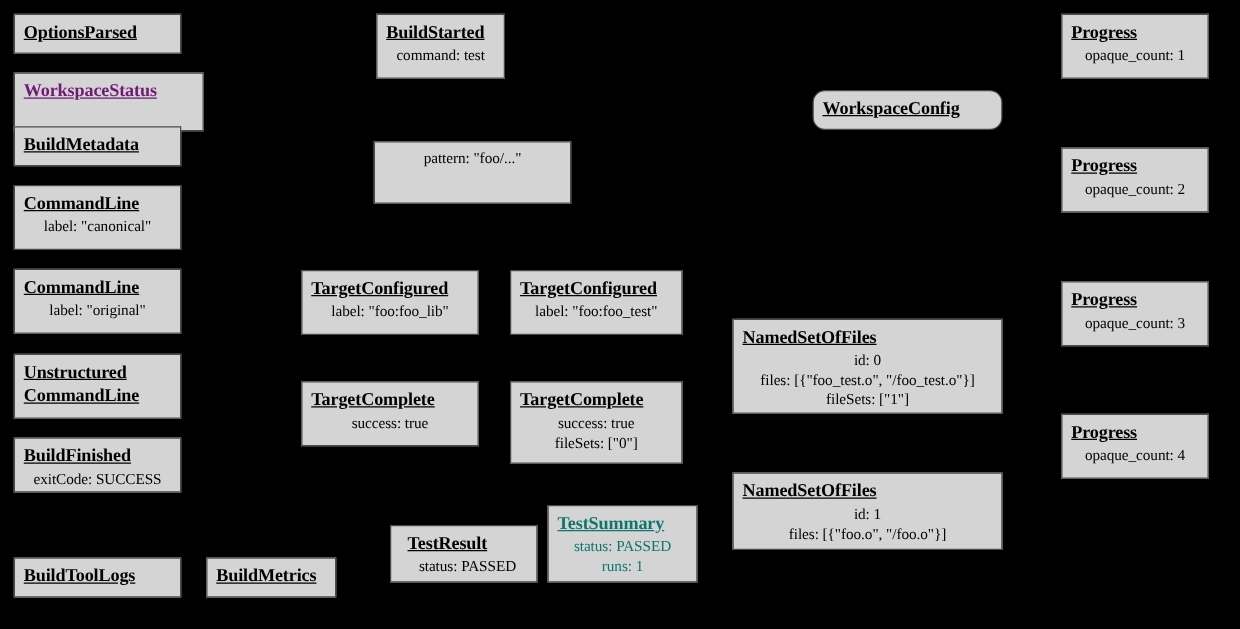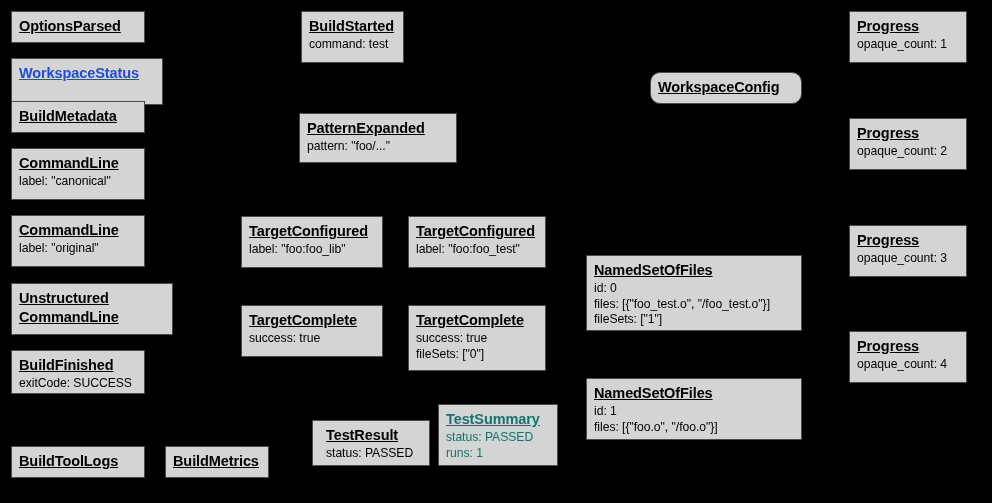--- a/index.html
+++ b/index.html
@@ -7,21 +7,21 @@
     margin: 0;
     padding: 0;
     background: #000000;
   }
   #canvas {
     position: relative;
     width: 992px;
     height: 503px;
     background: #000000;
     overflow: hidden;
-    font-family: Liberation Sans, sans-serif;
+    font-family: Liberation Serif, serif;
   }
   .node {
     position: absolute;
     box-sizing: border-box;
     background: #d4d4d4;
     border: 1px solid #4a4a4a;
     padding: 5px 7px 6px 7px;
     color: #000000;
   }
   .node-title {
@@ -35,49 +35,49 @@
   }
   .node-title-wrap {
     display: block;
     margin-bottom: 1px;
   }
   .node-fields {
     font-size: 12.2px;
     line-height: 1.30;
     white-space: pre-line;
     letter-spacing: -0.05px;
+    text-align: center;
   }
   .node-fields:empty { display: none; }
 </style>
 </head>
 <body>
 
 <div id="canvas" style="width: 992px; height: 503px; background: rgb(0, 0, 0);">
     <div class="node" style="left: 11px; top: 11px; width: 134px; height: 32px; background: rgb(212, 212, 212); border-color: rgb(74, 74, 74); color: rgb(0, 0, 0);">
       <span class="node-title-wrap"><span class="node-title">OptionsParsed</span></span>
     </div>
     <div class="node" style="left: 301px; top: 11px; width: 103px; height: 52px; background: rgb(212, 212, 212); border-color: rgb(74, 74, 74); color: rgb(0, 0, 0);">
       <span class="node-title-wrap"><span class="node-title">BuildStarted</span></span>
       <div class="node-fields">command: test</div>
     </div>
     <div class="node" style="left: 849px; top: 11px; width: 118px; height: 52px; background: rgb(212, 212, 212); border-color: rgb(74, 74, 74); color: rgb(0, 0, 0);">
       <span class="node-title-wrap"><span class="node-title">Progress</span></span>
       <div class="node-fields">opaque_count: 1</div>
     </div>
-    <div class="node" style="left: 11px; top: 58px; width: 152px; height: 47px; background: rgb(212, 212, 212); border-color: rgb(74, 74, 74); color: #1d4ed8;">
+    <div class="node" style="left: 11px; top: 58px; width: 152px; height: 47px; background: rgb(212, 212, 212); border-color: rgb(74, 74, 74); color: #701a75;">
       <span class="node-title-wrap"><span class="node-title">WorkspaceStatus</span></span>
     </div>
     <div class="node" style="left: 650px; top: 72px; width: 152px; height: 32px; background: rgb(212, 212, 212); border-color: rgb(74, 74, 74); color: rgb(0, 0, 0); border-radius: 10px;">
       <span class="node-title-wrap"><span class="node-title">WorkspaceConfig</span></span>
     </div>
     <div class="node" style="left: 11px; top: 101px; width: 134px; height: 32px; background: rgb(212, 212, 212); border-color: rgb(74, 74, 74); color: rgb(0, 0, 0);">
       <span class="node-title-wrap"><span class="node-title">BuildMetadata</span></span>
     </div>
     <div class="node" style="left: 299px; top: 113px; width: 158px; height: 50px; background: rgb(212, 212, 212); border-color: rgb(74, 74, 74); color: rgb(0, 0, 0);">
-      <span class="node-title-wrap"><span class="node-title">PatternExpanded</span></span>
       <div class="node-fields">pattern: "foo/..."</div>
     </div>
     <div class="node" style="left: 849px; top: 118px; width: 118px; height: 52px; background: rgb(212, 212, 212); border-color: rgb(74, 74, 74); color: rgb(0, 0, 0);">
       <span class="node-title-wrap"><span class="node-title">Progress</span></span>
       <div class="node-fields">opaque_count: 2</div>
     </div>
     <div class="node" style="left: 11px; top: 148px; width: 134px; height: 52px; background: rgb(212, 212, 212); border-color: rgb(74, 74, 74); color: rgb(0, 0, 0);">
       <span class="node-title-wrap"><span class="node-title">CommandLine</span></span>
       <div class="node-fields">label: "canonical"</div>
     </div>
@@ -96,21 +96,21 @@
     <div class="node" style="left: 849px; top: 225px; width: 118px; height: 52px; background: rgb(212, 212, 212); border-color: rgb(74, 74, 74); color: rgb(0, 0, 0);">
       <span class="node-title-wrap"><span class="node-title">Progress</span></span>
       <div class="node-fields">opaque_count: 3</div>
     </div>
     <div class="node" style="left: 586px; top: 255px; width: 216px; height: 76px; background: rgb(212, 212, 212); border-color: rgb(74, 74, 74); color: rgb(0, 0, 0);">
       <span class="node-title-wrap"><span class="node-title">NamedSetOfFiles</span></span>
       <div class="node-fields">id: 0
 files: [{"foo_test.o", "/foo_test.o"}]
 fileSets: ["1"]</div>
     </div>
-    <div class="node" style="left: 11px; top: 283px; width: 162px; height: 52px; background: rgb(212, 212, 212); border-color: rgb(74, 74, 74); color: rgb(0, 0, 0);">
+    <div class="node" style="left: 11px; top: 283px; width: 134px; height: 52px; background: rgb(212, 212, 212); border-color: rgb(74, 74, 74); color: rgb(0, 0, 0);">
       <span class="node-title-wrap"><span class="node-title">Unstructured
 CommandLine</span></span>
     </div>
     <div class="node" style="left: 241px; top: 305px; width: 142px; height: 52px; background: rgb(212, 212, 212); border-color: rgb(74, 74, 74); color: rgb(0, 0, 0);">
       <span class="node-title-wrap"><span class="node-title">TargetComplete</span></span>
       <div class="node-fields">success: true</div>
     </div>
     <div class="node" style="left: 408px; top: 305px; width: 138px; height: 66px; background: rgb(212, 212, 212); border-color: rgb(74, 74, 74); color: rgb(0, 0, 0);">
       <span class="node-title-wrap"><span class="node-title">TargetComplete</span></span>
       <div class="node-fields">success: true

